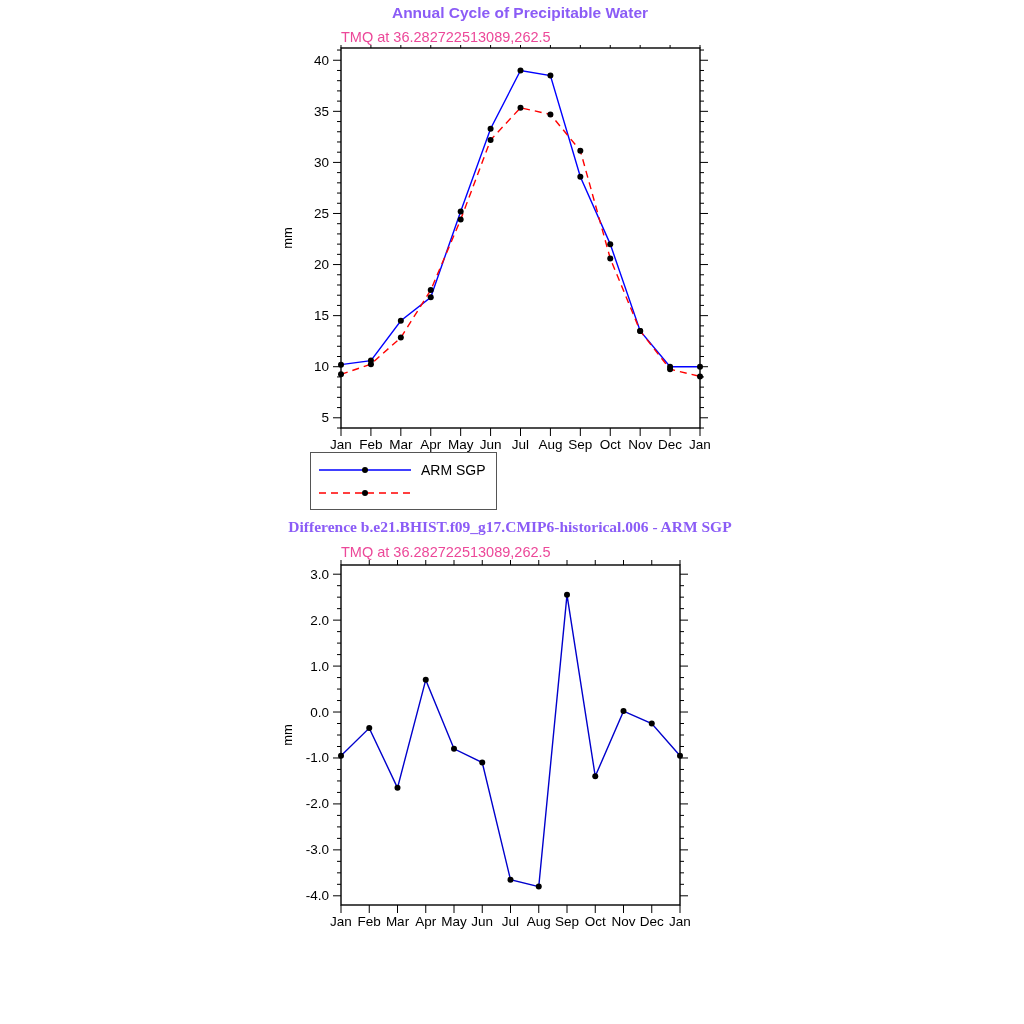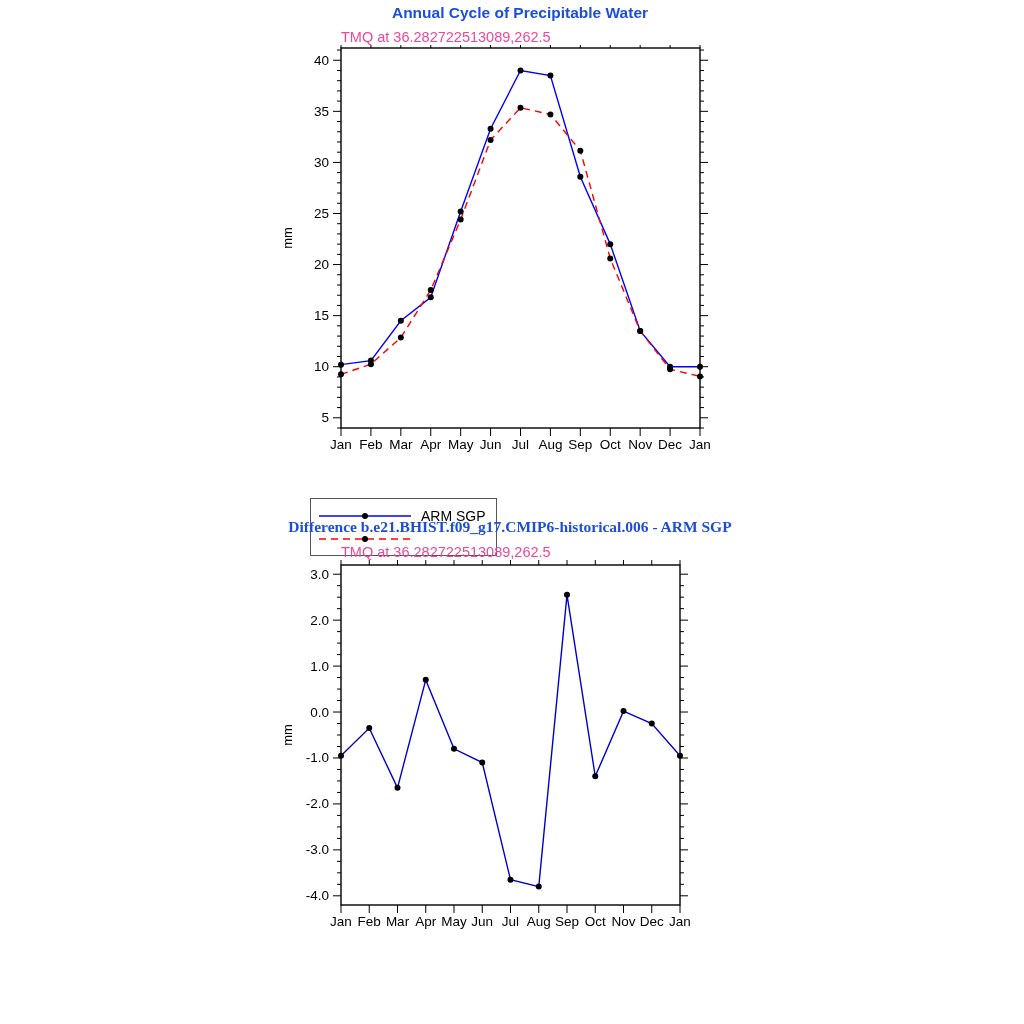--- a/index.html
+++ b/index.html
@@ -8,21 +8,21 @@
     background:#ffffff;
     font-family:"Liberation Sans", sans-serif;
     position:relative;
     color:#000;
   }
   .abs { position:absolute; }
   .chart-title {
     font-weight:bold;
     font-size:15.5px;
     text-align:center;
-    color:#1d4ed8;
+    color:#8b5cf6;
   }
   .chart-subtitle {
     font-size:14.5px;
     color:#ec4899;
   }
   svg text {
     font-family:"Liberation Sans", sans-serif;
     fill:#000;
   }
   .legend {
@@ -198,21 +198,21 @@
     <circle cx="220.58333333333334" cy="94.93548387096773" r="3" fill="#000000"></circle>
     <circle cx="250.5" cy="62.75806451612904" r="3" fill="#000000"></circle>
     <circle cx="280.41666666666663" cy="69.39784946236558" r="3" fill="#000000"></circle>
     <circle cx="310.33333333333337" cy="105.66129032258068" r="3" fill="#000000"></circle>
     <circle cx="340.25" cy="213.4301075268817" r="3" fill="#000000"></circle>
     <circle cx="370.1666666666667" cy="285.9569892473118" r="3" fill="#000000"></circle>
     <circle cx="400.0833333333333" cy="324.26344086021504" r="3" fill="#000000"></circle>
     <circle cx="430" cy="331.4139784946237" r="3" fill="#000000"></circle>
   </svg>
 
-<div id="legend0" class="legend" style="left:310px; top:452px;margin-top:46px;">
+<div id="legend0" class="legend" style="left:310px; top:452px;">
     <div class="legend-row">
       <svg width="96" height="14">
         <line x1="2" y1="7" x2="94" y2="7" stroke="#0000ff" stroke-width="1.4"></line>
         <circle cx="48" cy="7" r="3" fill="#000000"></circle>
       </svg>
       <span>ARM SGP</span>
     </div>
     <div class="legend-row">
       <svg width="96" height="14">
         <line x1="2" y1="7" x2="94" y2="7" stroke="#ff0000" stroke-width="1.4" stroke-dasharray="7 5"></line>

